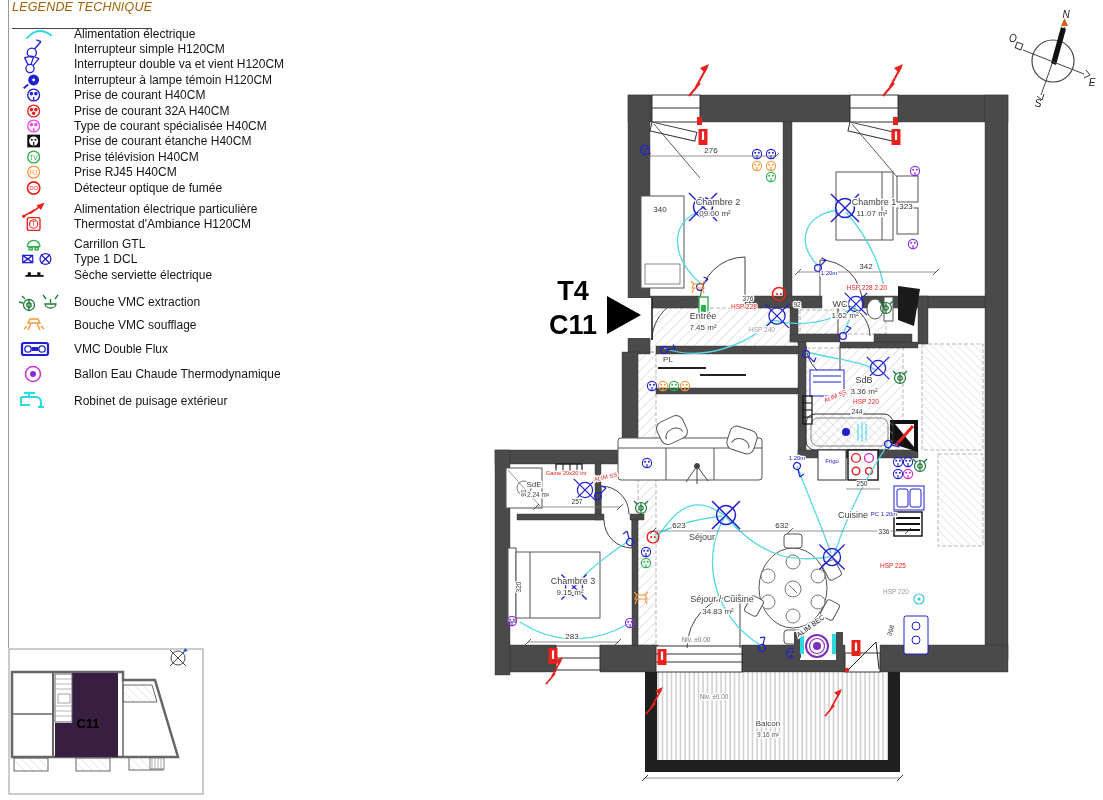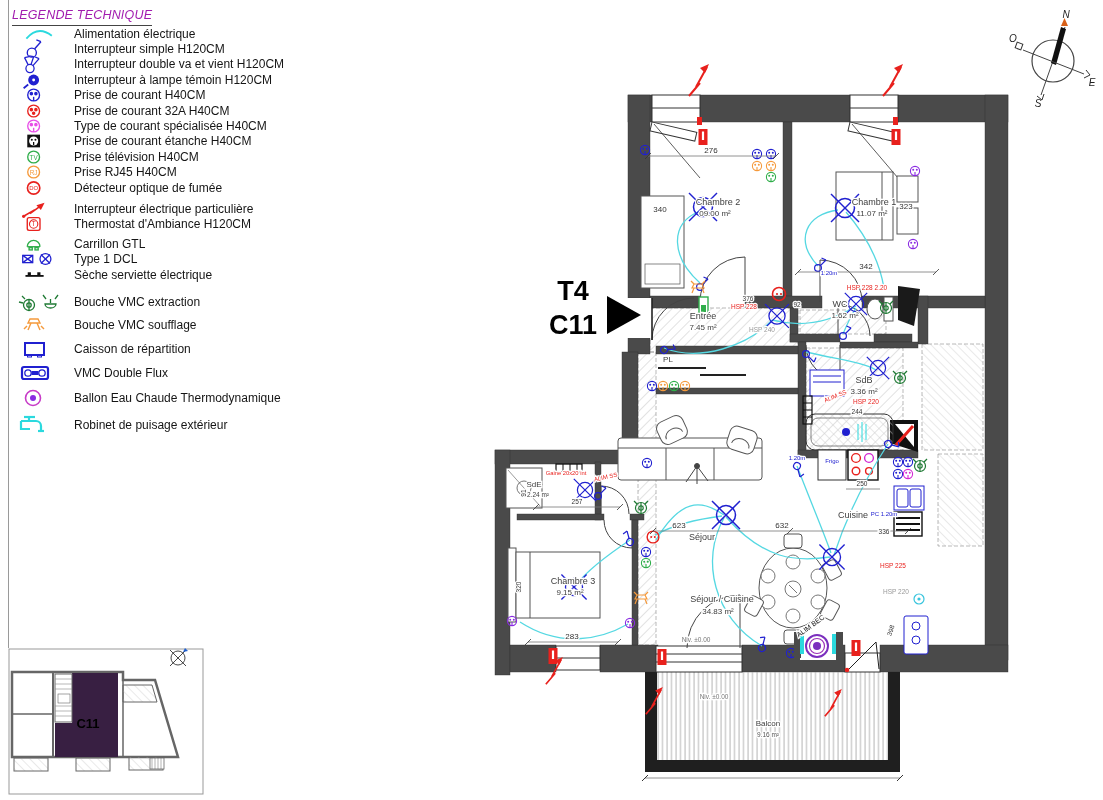--- a/index.html
+++ b/index.html
@@ -1,20 +1,20 @@
 <!DOCTYPE html>
 <html><head>
 <meta charset="utf-8">
 <style>
   html,body{margin:0;padding:0;background:#fff;}
   .page{position:relative;width:1103px;height:800px;background:#fff;overflow:hidden;
         font-family:"Liberation Sans",sans-serif;}
   .leftline{position:absolute;left:8px;top:0;width:1px;height:648px;background:#9a9a9a;}
-  .legend-title{position:absolute;left:12px;top:8px;font-style:italic;font-size:12.5px;
-        color:#a21caf;border-bottom:1px solid #444;padding-bottom:3px;letter-spacing:.2px;}
+  .legend-title{position:absolute;left:12px;top:0;font-style:italic;font-size:12.5px;
+        color:#a16207;border-bottom:1px solid #444;padding-bottom:14px;letter-spacing:.2px;}
   .legend{position:absolute;left:12px;top:26px;width:460px;}
   .lg-row{display:flex;align-items:center;height:15.4px;}
   .tall{height:20px;}
   .mt3{margin-top:3px}.mt4{margin-top:4px}.mt5{margin-top:5px}.mt6{margin-top:6px}
   .mt7{margin-top:7px}.mt8{margin-top:8px}.mt10{margin-top:10px}
   .lg-ic{width:62px;flex:none;display:flex;align-items:center;}
   .lg-tx{font-size:12px;color:#151515;white-space:nowrap;}
   svg{font-family:"Liberation Sans",sans-serif;}
   .plan{position:absolute;left:0;top:0;}
   .rm{font-size:9px;fill:#3d3d3d;}
@@ -164,21 +164,21 @@
       </div>
 
     <div class="lg-row mt6">
       <span class="lg-ic">
           <svg width="56" height="20" viewBox="0 0 46 22">
             <circle cx="5" cy="19" r="1.8" fill="#e8211d"></circle>
             <path d="M5,19 L17,12 L12,16 L26,6" stroke="#e8211d" stroke-width="1.8" fill="none"></path>
             <polygon points="28,4 19,7 24,12" fill="#e8211d"></polygon>
           </svg>
         </span>
-      <span class="lg-tx">Interrupteur électrique particulière</span>
+      <span class="lg-tx">Alimentation électrique particulière</span>
       </div>
     <div class="lg-row">
       <span class="lg-ic">
           <svg width="56" height="20" viewBox="0 0 46 22">
             <rect x="9" y="4" width="14" height="14" rx="2" stroke="#e8211d" stroke-width="1.5" fill="none"></rect>
             <circle cx="16" cy="11" r="4.6" stroke="#e8211d" stroke-width="1.2" fill="none"></circle>
             <text x="16" y="13.6" font-size="7" fill="#e8211d" text-anchor="middle">T</text>
           </svg>
         </span>
       <span class="lg-tx">Thermostat d'Ambiance H120CM</span>
@@ -246,30 +246,20 @@
             <g stroke="#f59a3c" stroke-width="1.4" fill="none">
               <path d="M13,5 L21,5 L23,9 L11,9 Z"></path>
               <line x1="14" y1="9" x2="11" y2="16"></line>
               <line x1="20" y1="9" x2="23" y2="16"></line>
               <line x1="7" y1="15" x2="10" y2="12"></line>
               <line x1="27" y1="15" x2="24" y2="12"></line>
             </g>
           </svg>
         </span>
       <span class="lg-tx">Bouche VMC soufflage</span>
-      </div>
-    <div class="lg-row tall mt4">
-      <span class="lg-ic">
-          <svg width="56" height="22" viewBox="0 0 46 22">
-            <rect x="8" y="5" width="19" height="12" stroke="#2020d0" stroke-width="2" fill="none"></rect>
-            <rect x="10.5" y="17" width="4" height="2" stroke="#2020d0" stroke-width="1" fill="none"></rect>
-            <rect x="20.5" y="17" width="4" height="2" stroke="#2020d0" stroke-width="1" fill="none"></rect>
-          </svg>
-        </span>
-      <span class="lg-tx">Caisson de répartition</span>
       </div>
     <div class="lg-row tall mt4">
       <span class="lg-ic">
           <svg width="56" height="22" viewBox="0 0 46 22">
             <rect x="5" y="5" width="26" height="12" rx="2" stroke="#2020d0" stroke-width="2.2" fill="none"></rect>
             <circle cx="11" cy="11" r="3.2" stroke="#2020d0" stroke-width="1.3" fill="#fff"></circle>
             <circle cx="25" cy="11" r="3.2" stroke="#2020d0" stroke-width="1.3" fill="#fff"></circle>
             <rect x="14.5" y="9" width="7" height="4" fill="#2020d0"></rect>
           </svg>
         </span>

